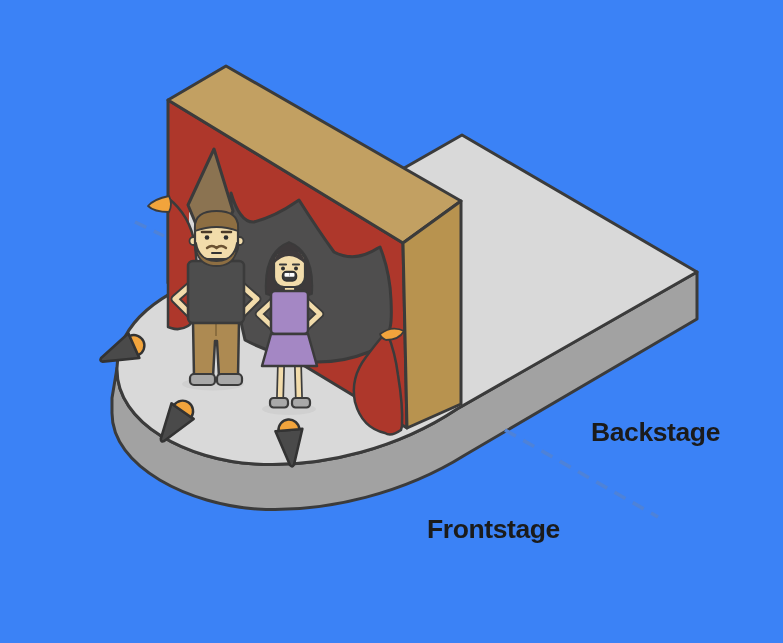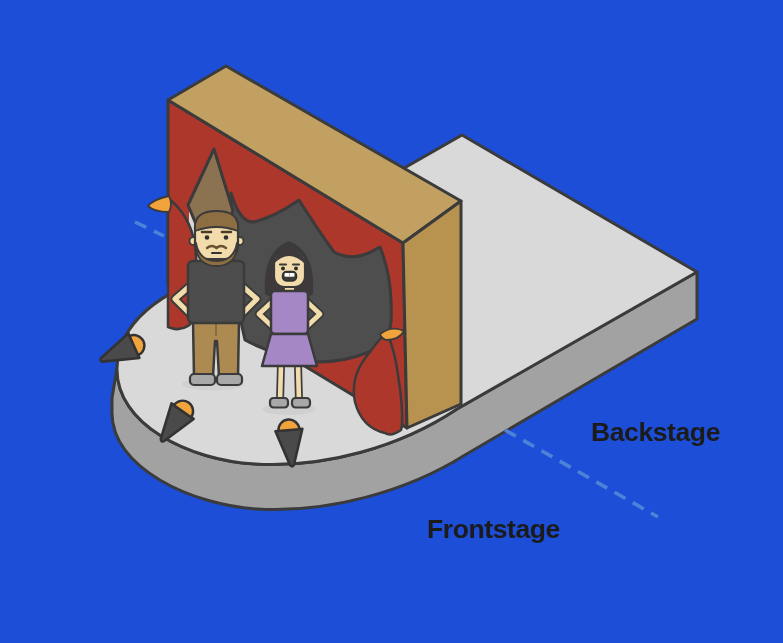--- a/index.html
+++ b/index.html
@@ -1,18 +1,18 @@
 <!DOCTYPE html>
 <html><head>
 <meta charset="utf-8">
 <style>
   html,body { margin:0; padding:0; background:#ffffff; }
   .canvas {
     position:relative; width:783px; height:643px;
-    background:#1d4ed8; overflow:hidden;
+    background:#3b82f6; overflow:hidden;
     font-family:"Liberation Sans", sans-serif;
   }
   svg { display:block; }
   .ol   { stroke:#3b3b3b; stroke-width:3;   stroke-linejoin:round; }
   .ol25 { stroke:#3b3b3b; stroke-width:2.5; stroke-linejoin:round; }
   .ol22 { stroke:#3b3b3b; stroke-width:2.2; stroke-linejoin:round; }
   .ol18 { stroke:#3b3b3b; stroke-width:1.8; stroke-linejoin:round; }
   .limb-out  { fill:none; stroke:#3b3b3b; stroke-linecap:round; stroke-linejoin:round; }
   .limb-skin { fill:none; stroke-linecap:round; stroke-linejoin:round; }
   text.label {

